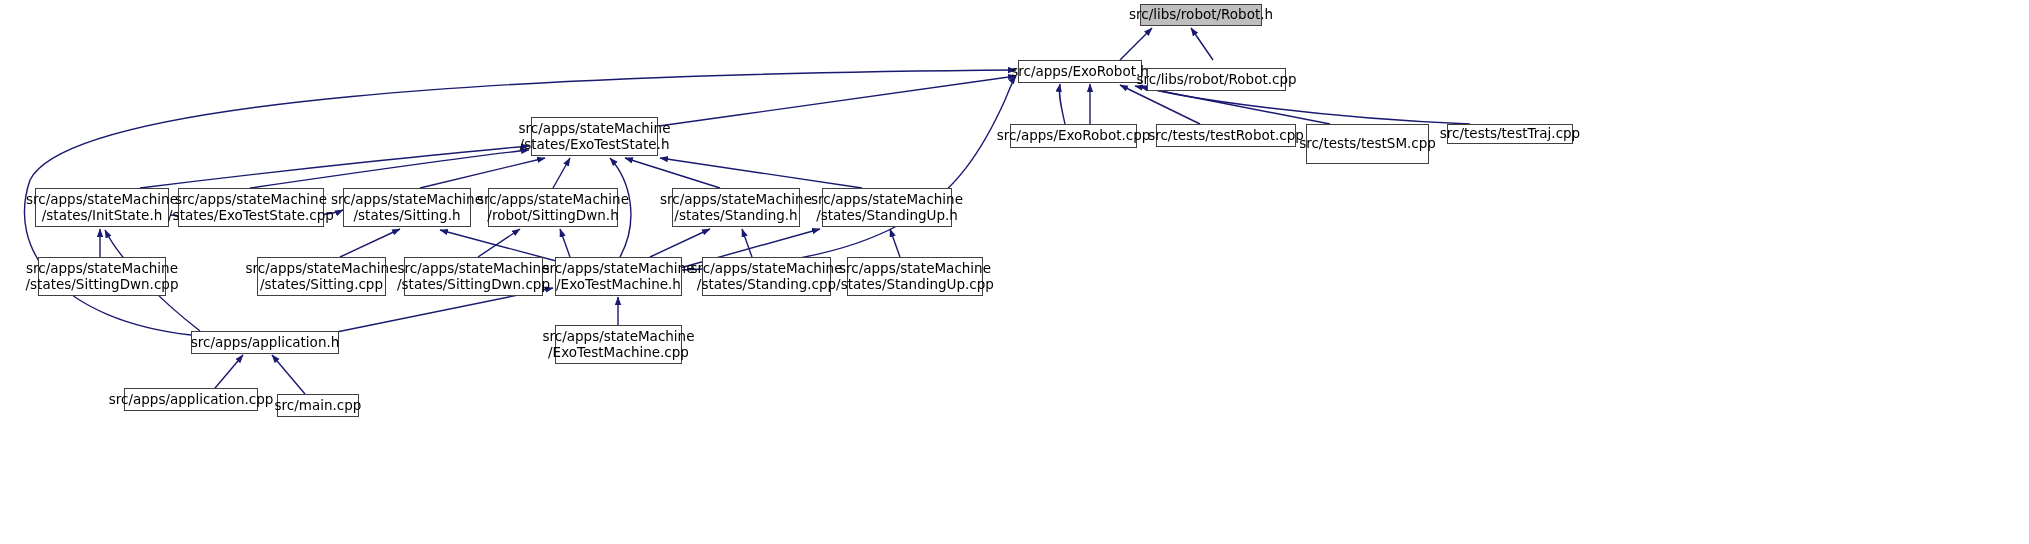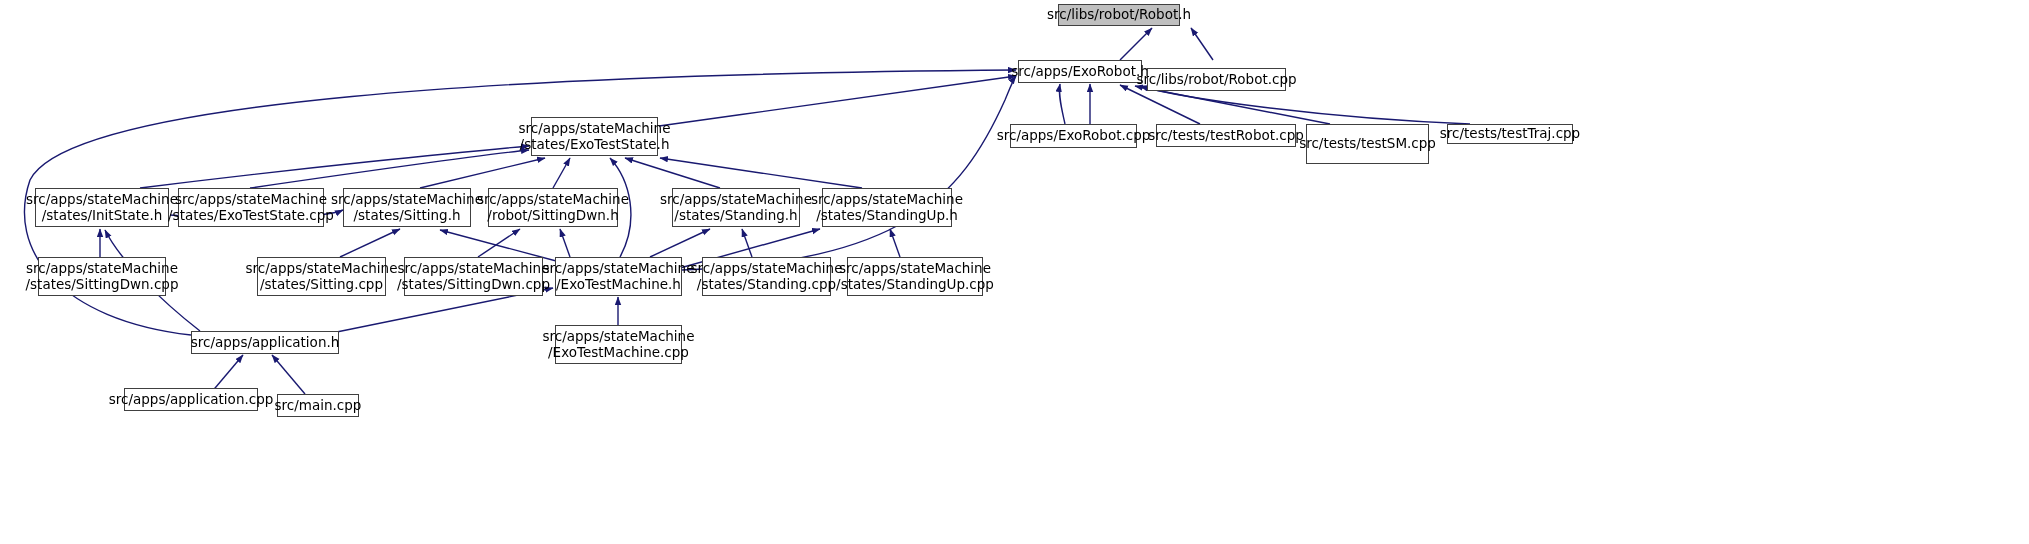--- a/index.html
+++ b/index.html
@@ -51,21 +51,21 @@
         <path d="M 680,268 L 820,229" marker-end="url(#arrow)"></path>
         <path d="M 900,257 L 890,229" marker-end="url(#arrow)"></path>
         <path d="M 618,325 L 618,297" marker-end="url(#arrow)"></path>
         <path d="M 317,336 L 553,288" marker-end="url(#arrow)"></path>
         <path d="M 210,394 L 243,355" marker-end="url(#arrow)"></path>
         <path d="M 305,394 L 272,355" marker-end="url(#arrow)"></path>
         <path d="M 170,215 C 260,222 330,216 343,210" marker-end="url(#arrow)"></path>
       </g>
   </svg>
   <div id="node-layer">
-      <div class="node root" style="left: 1058px; top: 4px; width: 122px; height: 22px;">
+      <div class="node root" style="left: 1140px; top: 4px; width: 122px; height: 22px;">
         <span class="ln">src/libs/robot/Robot.h</span>
       </div>
       <div class="node" style="left: 1018px; top: 60px; width: 124px; height: 23px;">
         <span class="ln">src/apps/ExoRobot.h</span>
       </div>
       <div class="node" style="left: 1147px; top: 60px; width: 139px; height: 23px; margin-top: 8px;">
         <span class="ln">src/libs/robot/Robot.cpp</span>
       </div>
       <div class="node" style="left: 1010px; top: 124px; width: 127px; height: 24px;">
         <span class="ln">src/apps/ExoRobot.cpp</span>

